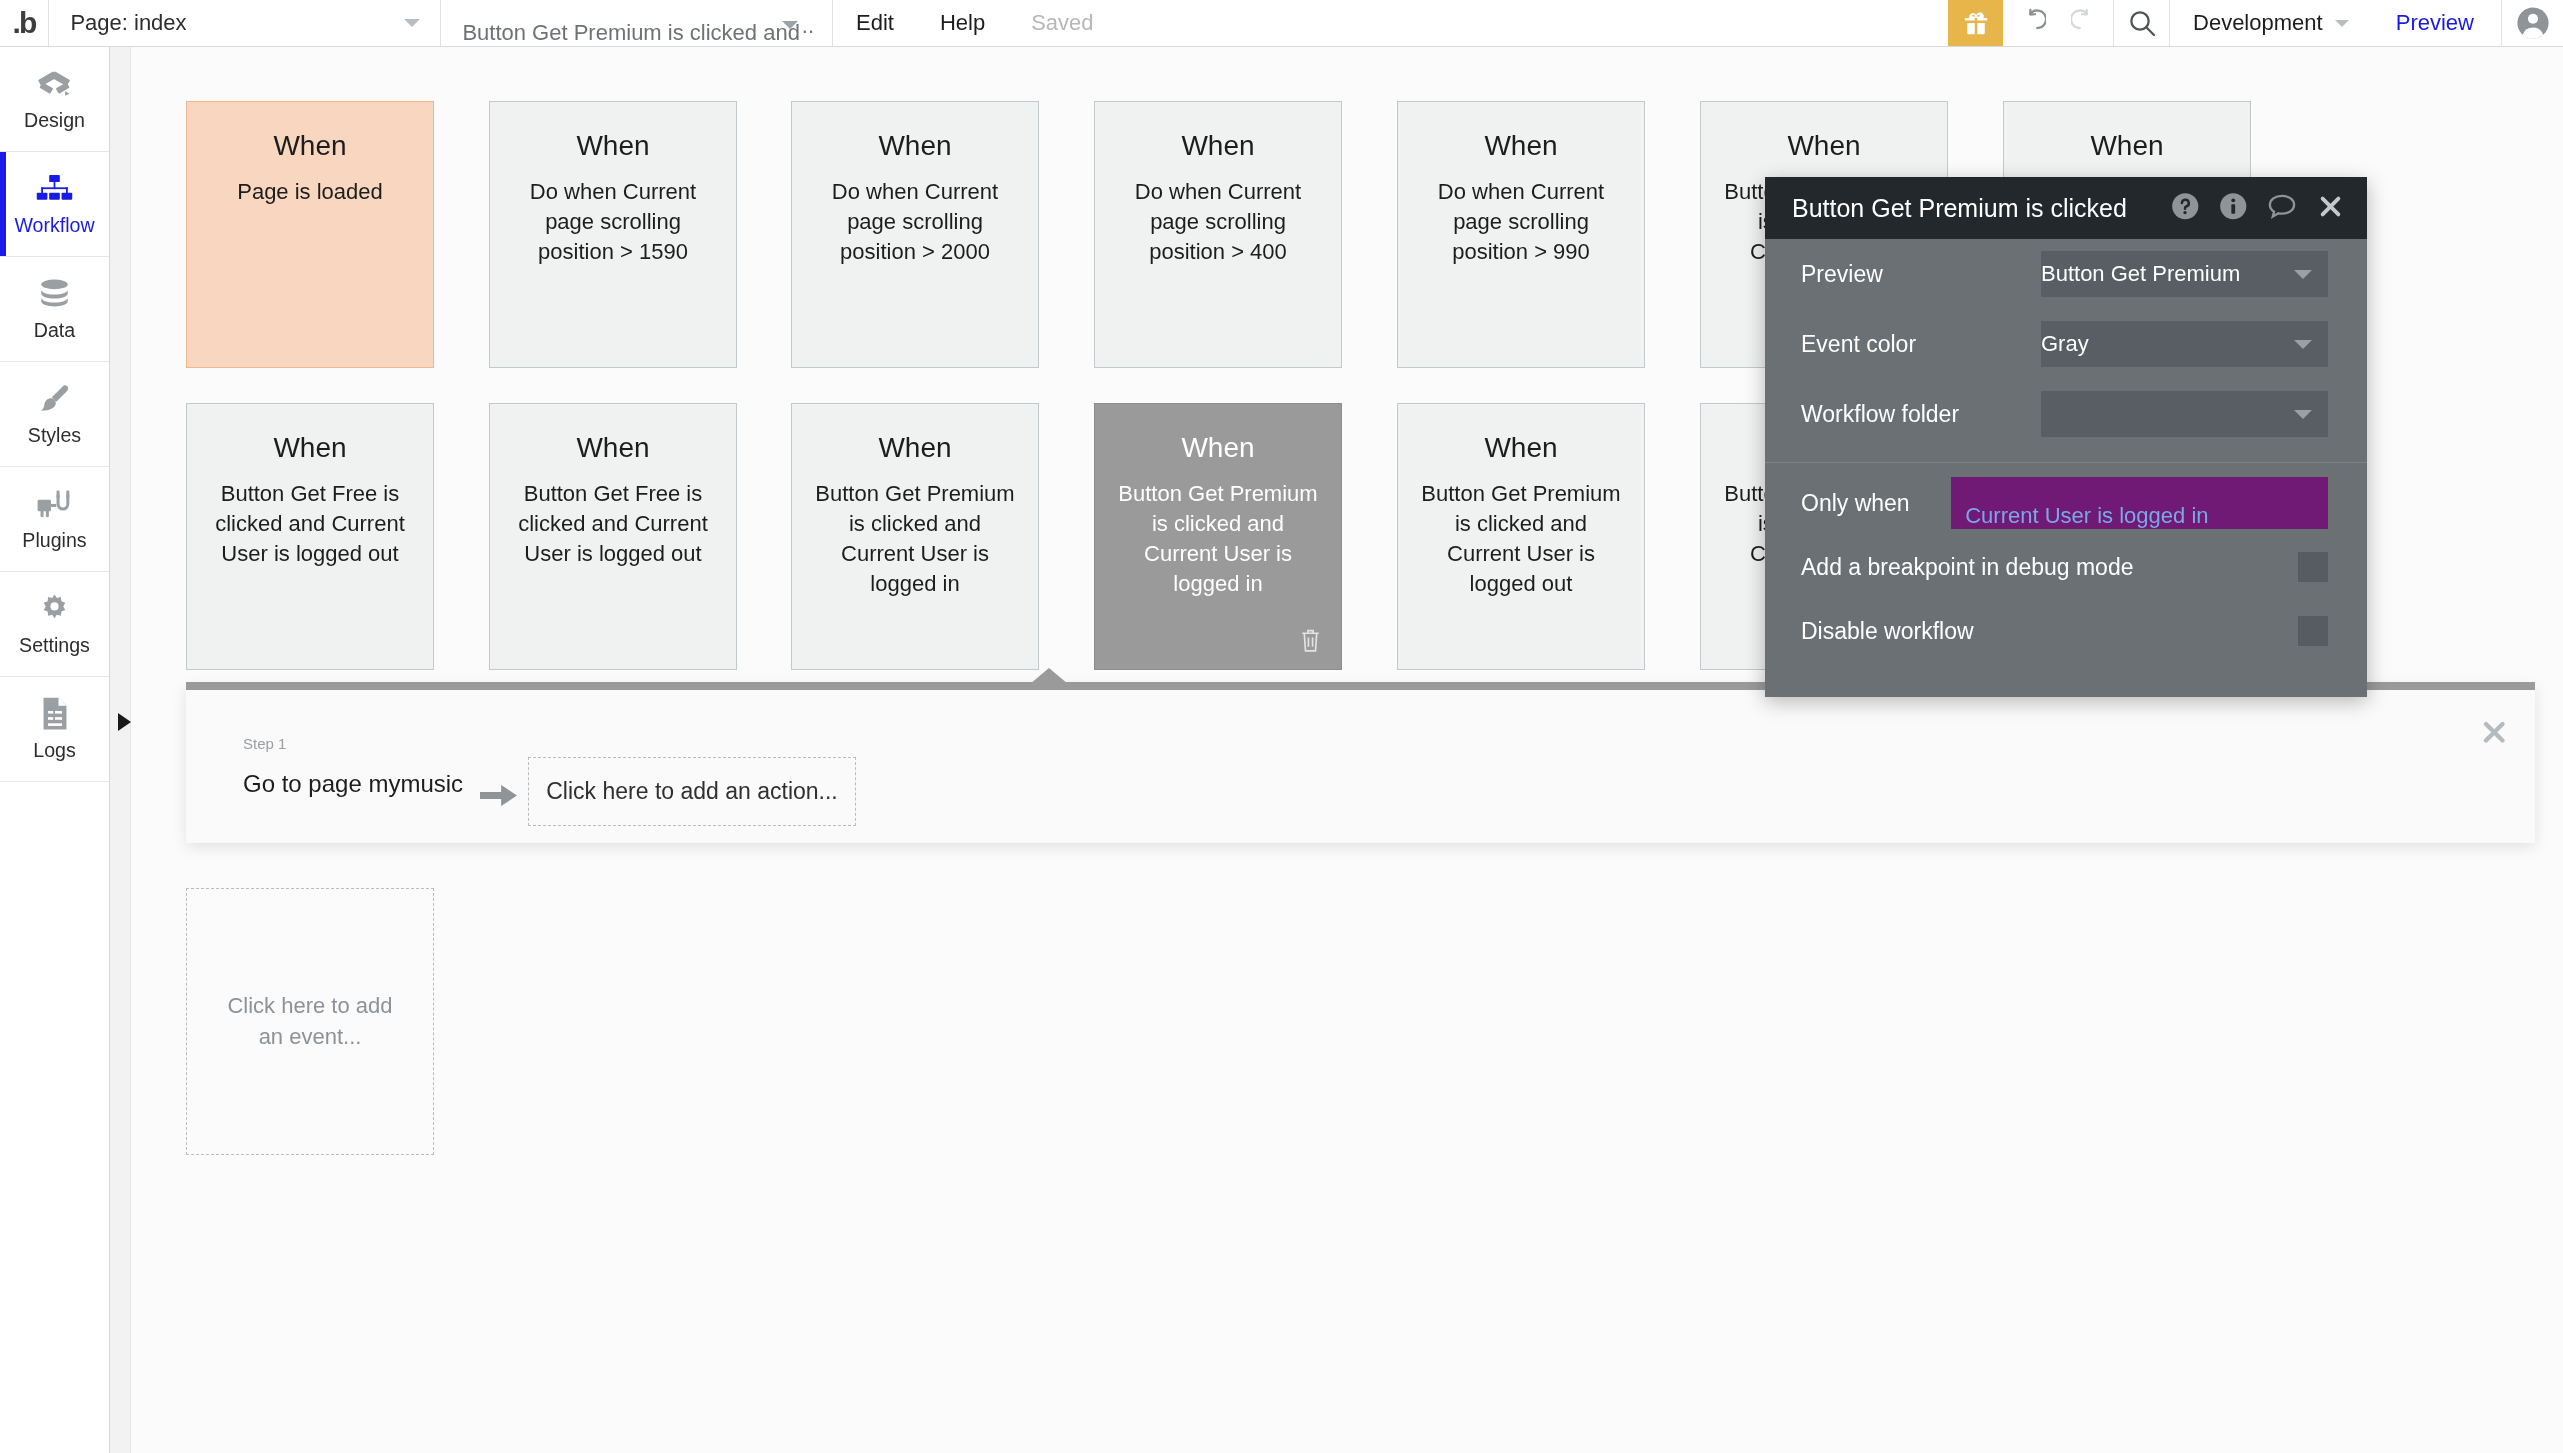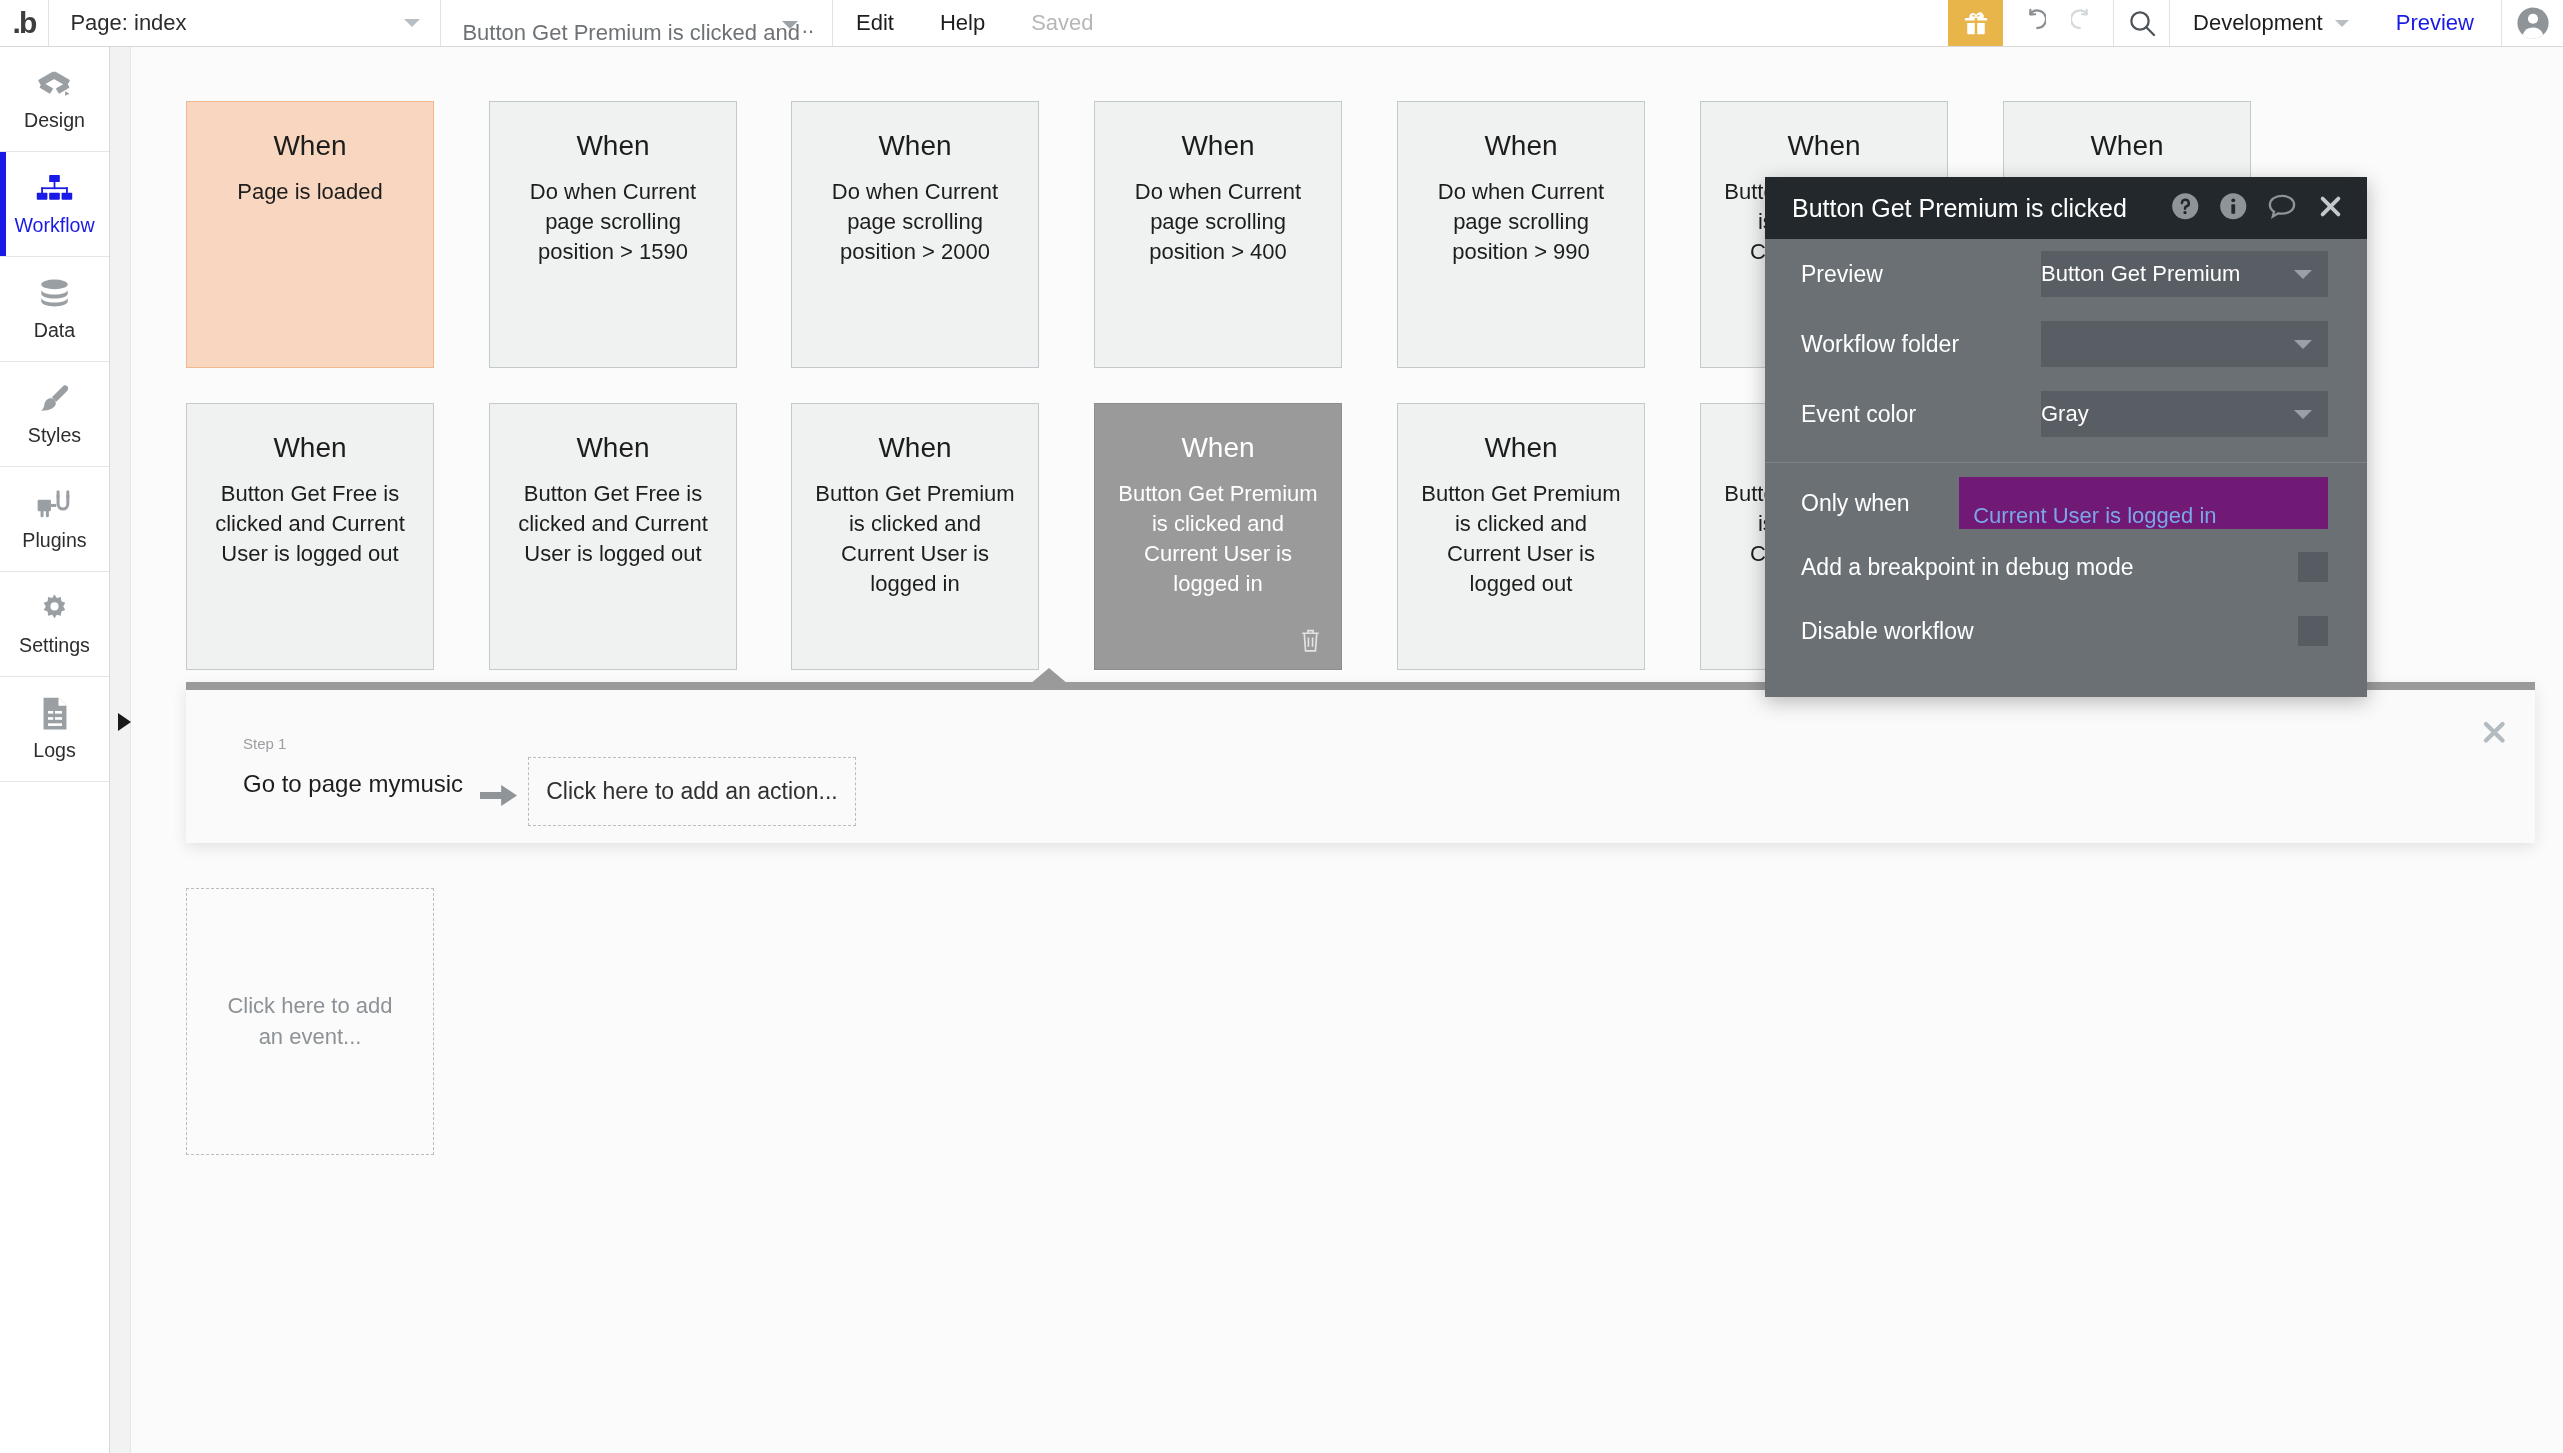--- a/index.html
+++ b/index.html
@@ -201,21 +201,21 @@
     align-items: center; padding: 0 0; position: relative; cursor: pointer;
   }
   .prop-field .val { font-size: 22px; color: #ffffff; }
   .prop-field .fcaret {
     position: absolute; right: 16px; width: 0; height: 0;
     border-left: 9px solid transparent; border-right: 9px solid transparent;
     border-top: 9px solid #9aa0a5;
   }
   .prop-divider { height: 0.9px; background: #7d8286; margin: 12.5px 0 9px 0; }
   .onlywhen-row {
-    display: flex; align-items: center; height: 64px; padding: 0 39px 0 36px; gap: 8px;
+    display: flex; align-items: center; height: 64px; padding: 0 39px 0 36px;
   }
   .onlywhen-label { font-size: 23px; color: #ffffff; width: 150px; flex-shrink: 0; }
   .onlywhen-field {
     flex: 1; height: 52px; background: #701a75; display: flex;
     align-items: flex-end; padding: 0 14.2px; cursor: pointer;
   }
   .onlywhen-field .val { font-size: 22px; color: #7ba7e8; }
   .check-row {
     display: flex; align-items: center; height: 64px; padding: 0 39px 0 36px;
   }
@@ -533,35 +533,35 @@
 
     <div class="prop-row">
       <span class="prop-label">Preview</span>
       <span class="prop-field">
         <span class="val">Button Get Premium</span>
         <span class="fcaret"></span>
       </span>
     </div>
 
     <div class="prop-row">
+      <span class="prop-label">Event color</span>
+      <span class="prop-field">
+        <span class="val">Gray</span>
+        <span class="fcaret"></span>
+      </span>
+    </div>
+
+    <div class="prop-row">
       <span class="prop-label">Workflow folder</span>
       <span class="prop-field">
         <span class="val"></span>
         <span class="fcaret"></span>
       </span>
     </div>
 
-    <div class="prop-row">
-      <span class="prop-label">Event color</span>
-      <span class="prop-field">
-        <span class="val">Gray</span>
-        <span class="fcaret"></span>
-      </span>
-    </div>
-
     <div class="prop-divider"></div>
 
     <div class="onlywhen-row">
       <span class="onlywhen-label">Only when</span>
       <span class="onlywhen-field">
         <span class="val">Current User is logged in</span>
       </span>
     </div>
 
     <div class="check-row">

